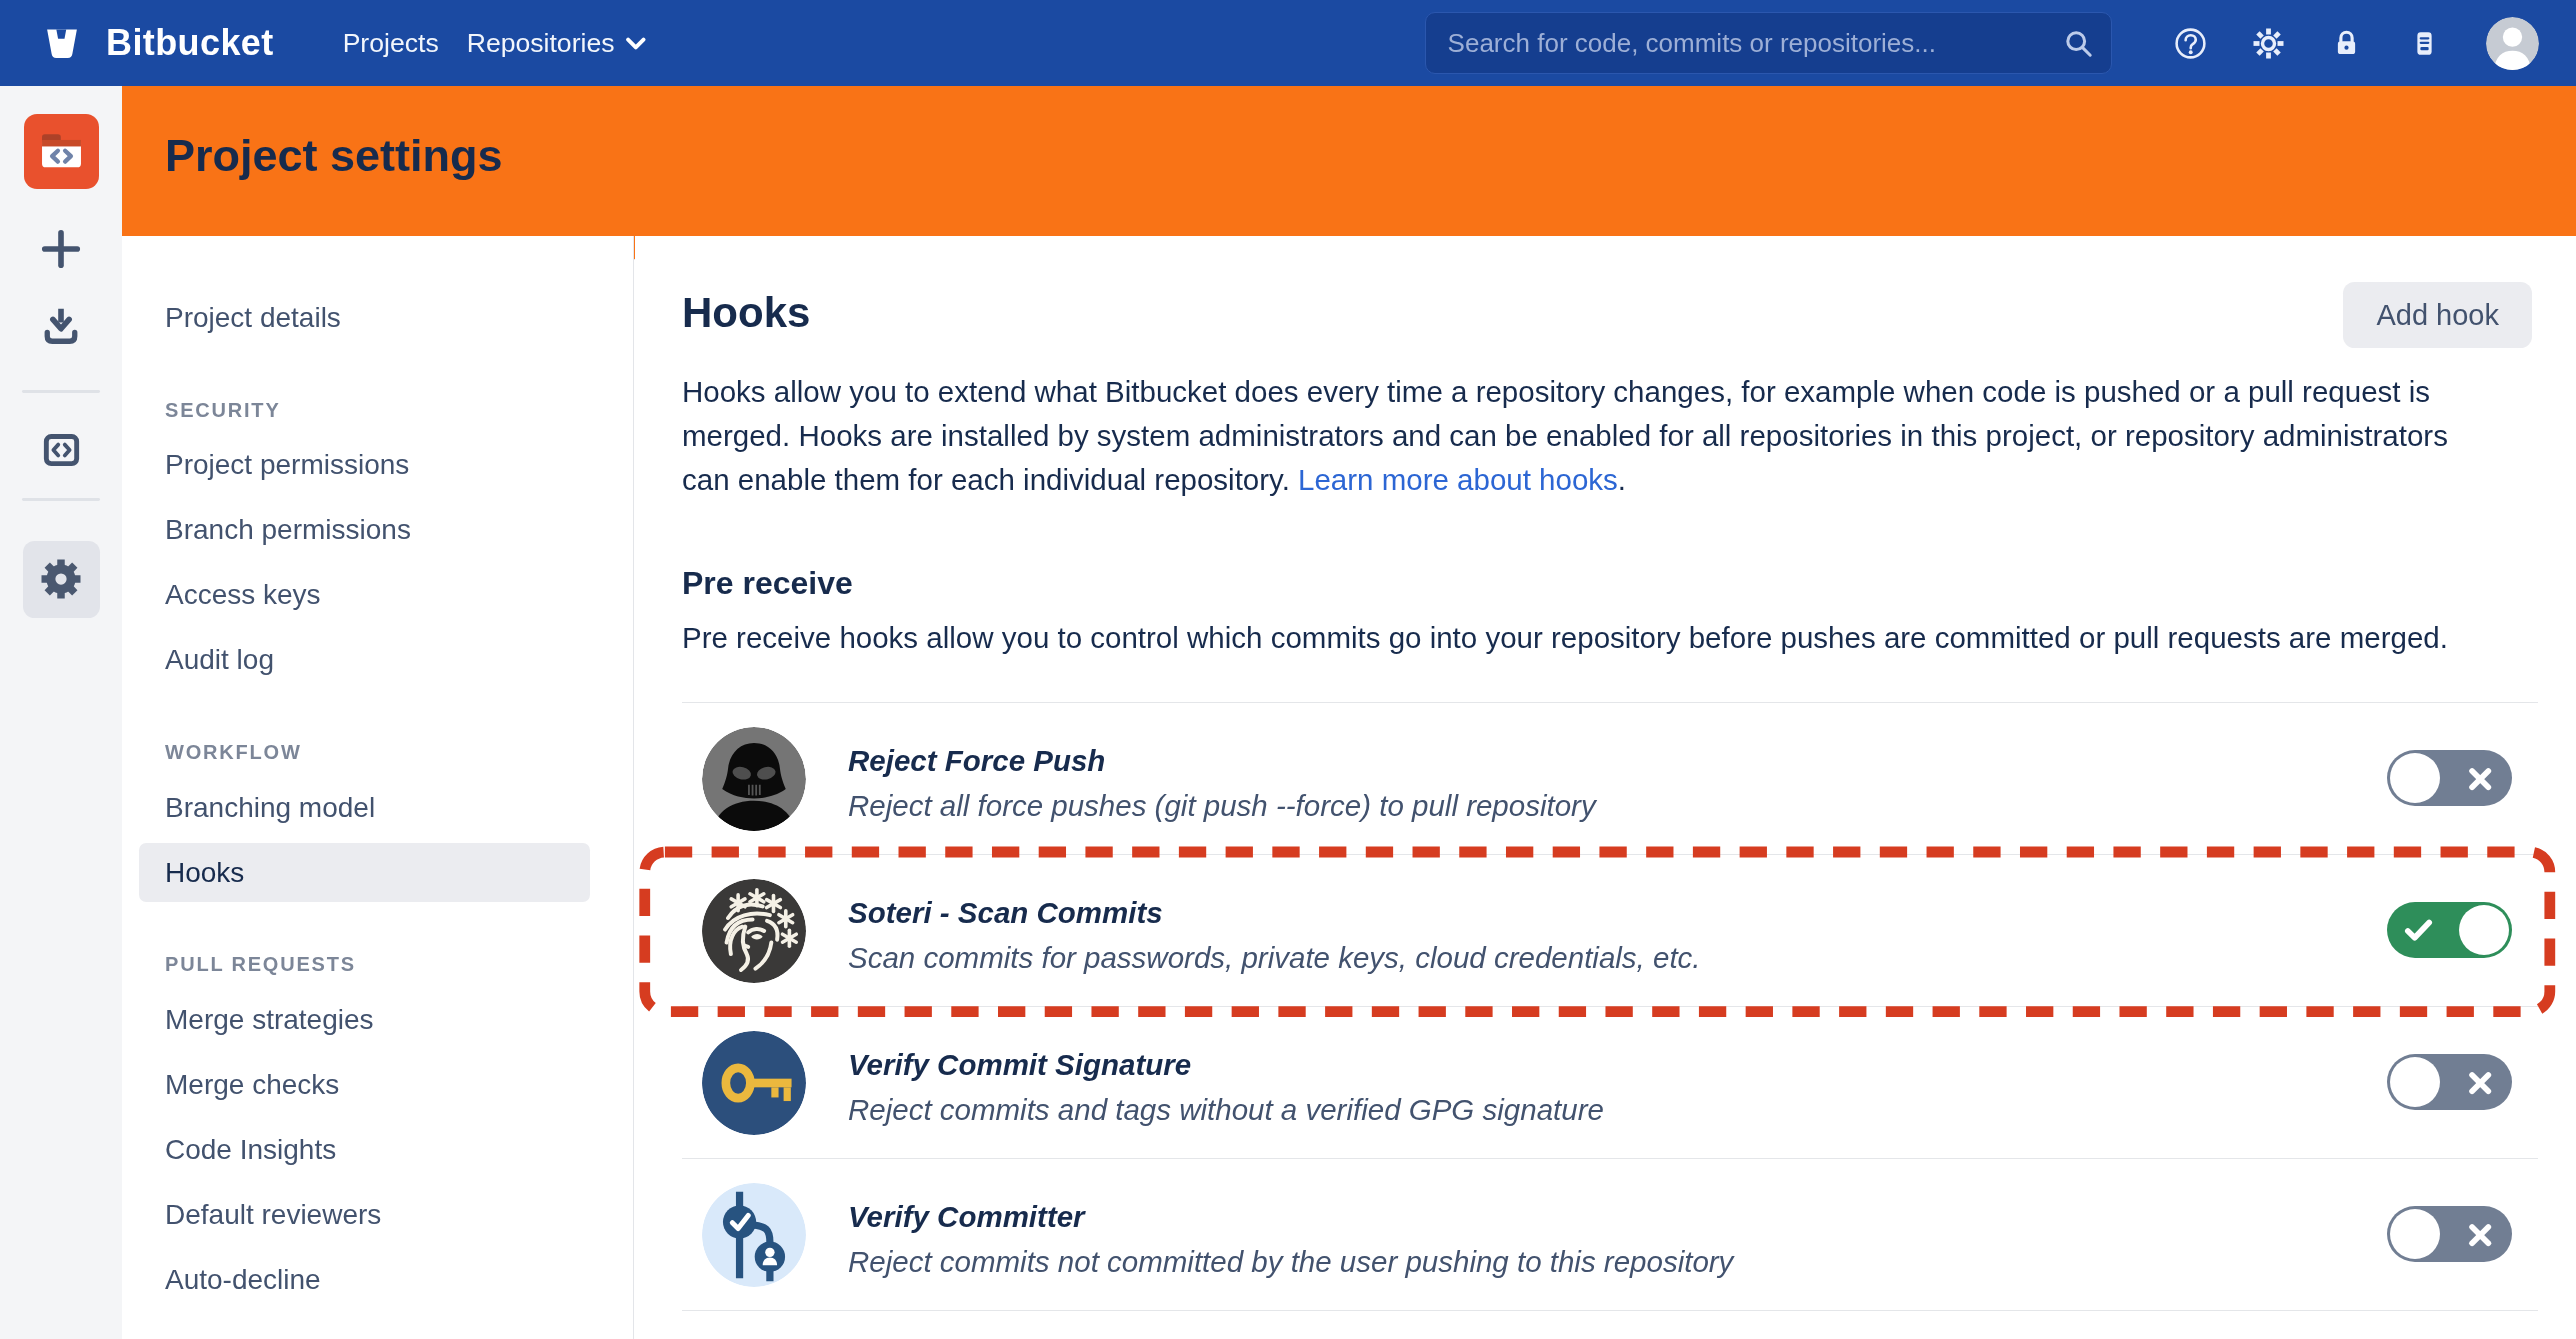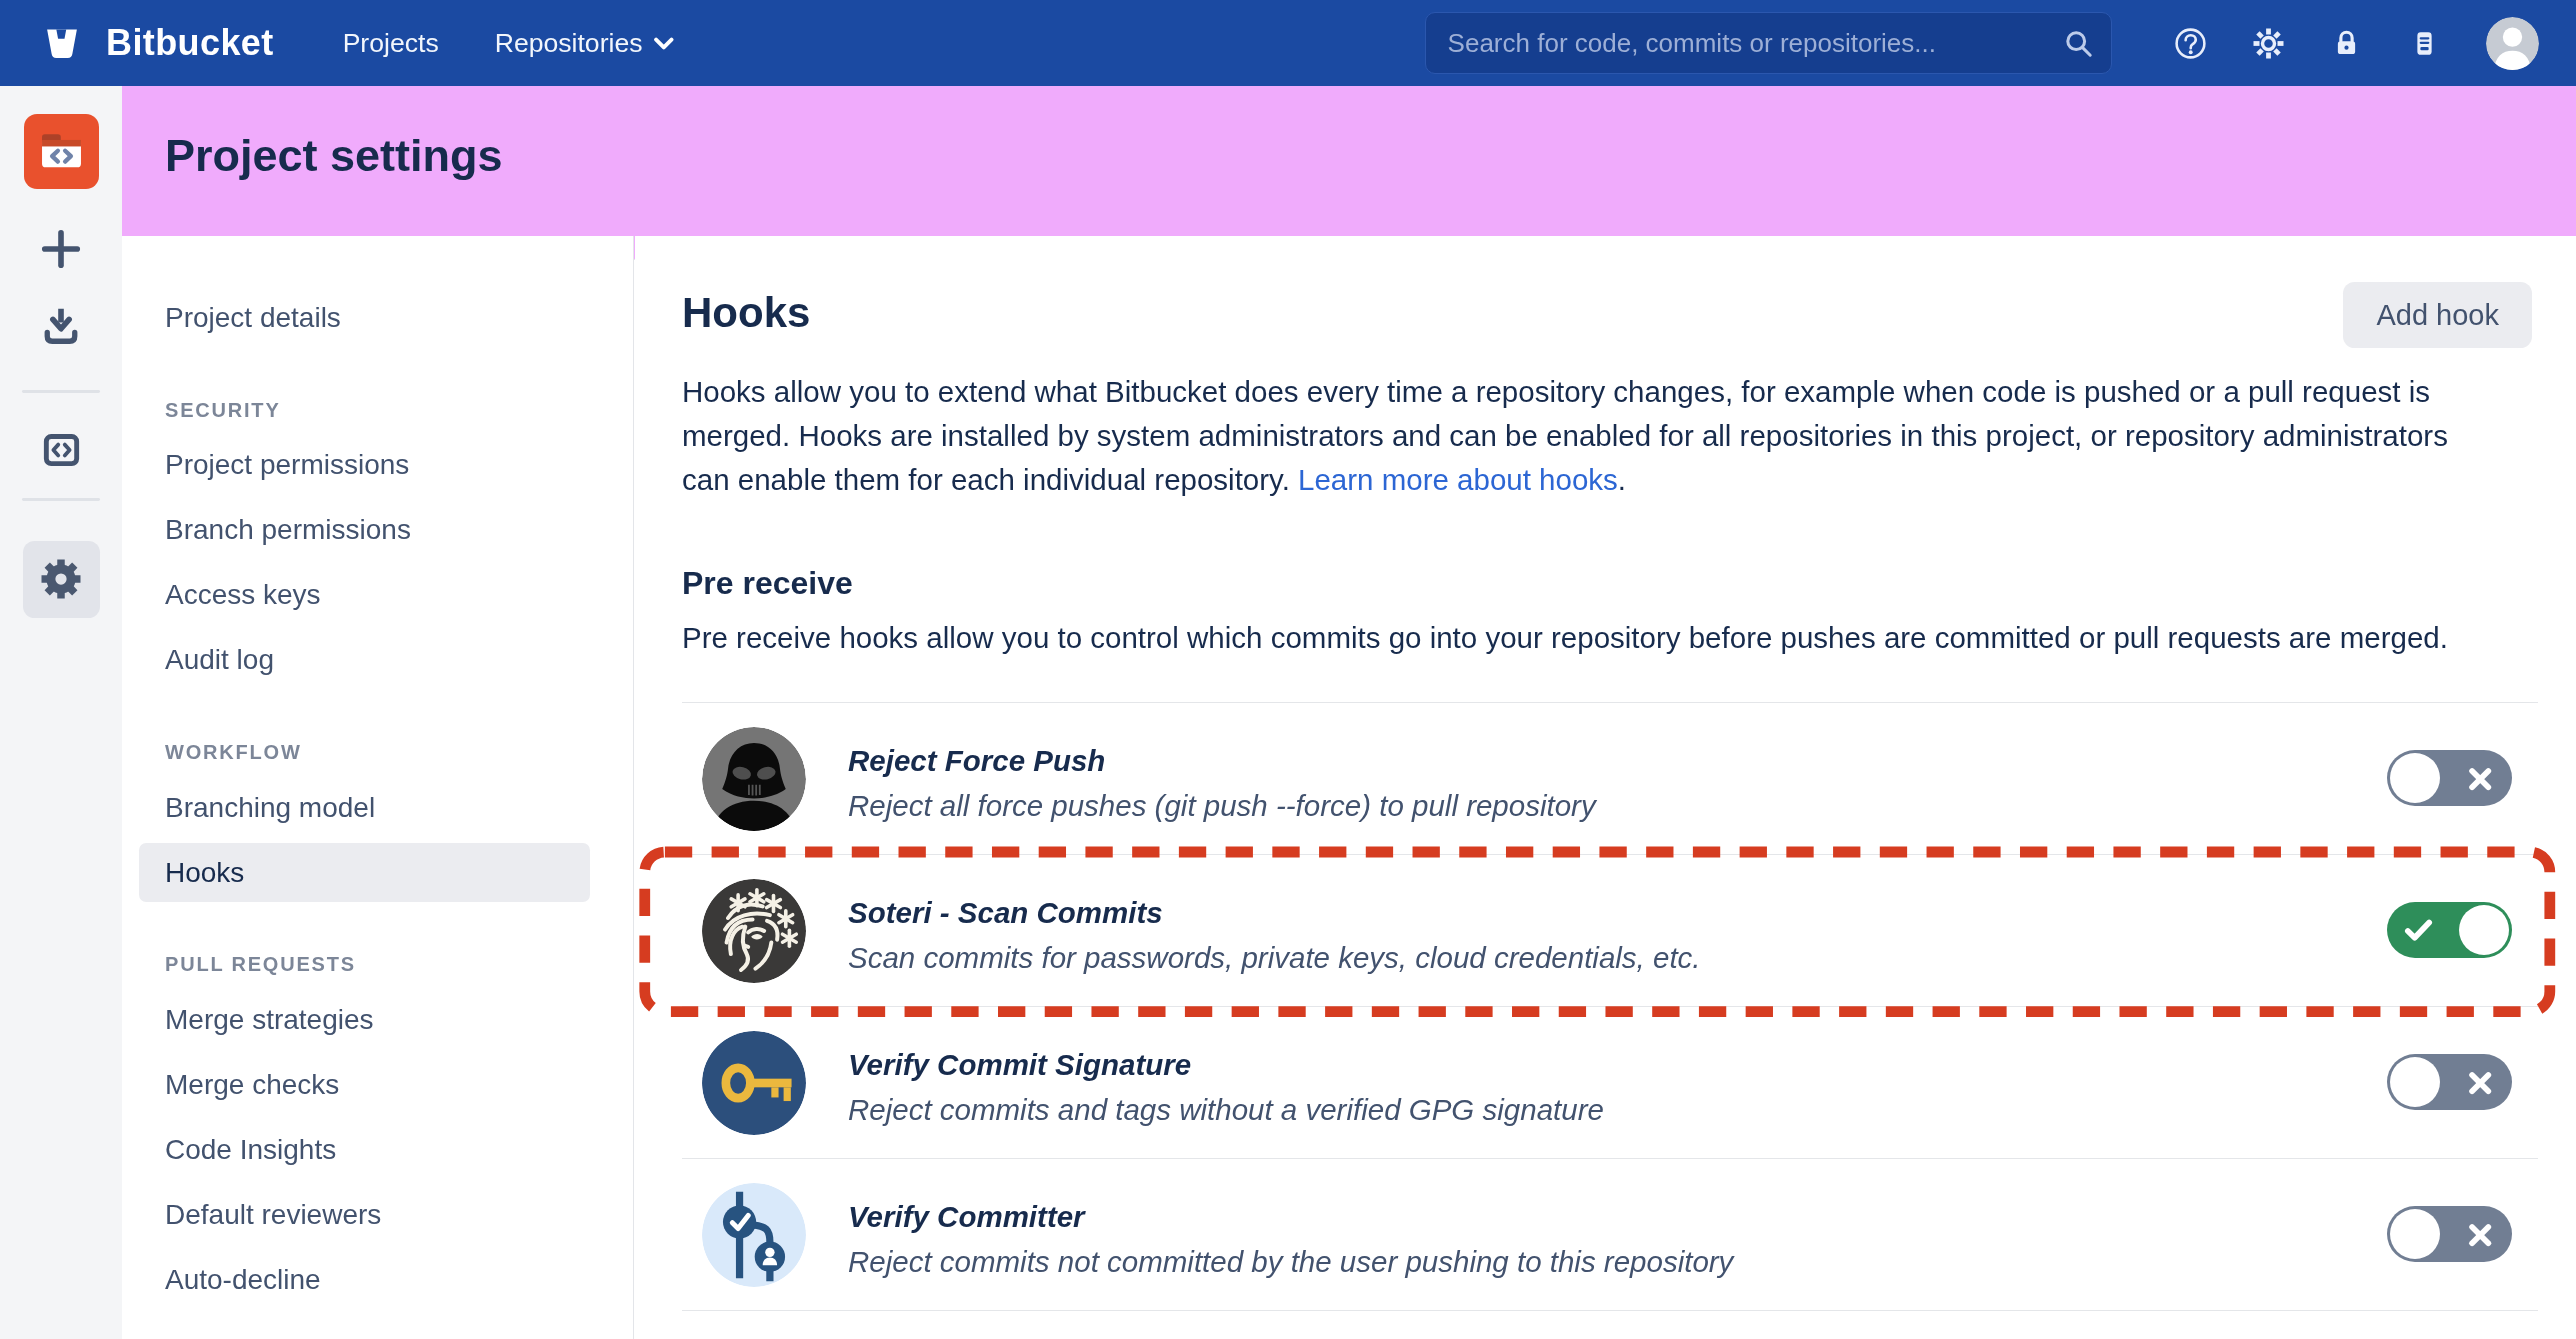--- a/index.html
+++ b/index.html
@@ -6,21 +6,21 @@
   body{
     width:2576px;height:1340px;position:relative;overflow:hidden;background:#fff;
     font-family:"Liberation Sans","DejaVu Sans",sans-serif;
     -webkit-font-smoothing:antialiased;
   }
   
   .navbar{position:absolute;left:0;top:0;right:0;height:86px;background:#1B4AA2;
     display:flex;align-items:center;padding:0 37px 0 45px;box-sizing:border-box;z-index:20;}
   .brand{display:flex;align-items:center;gap:27px;cursor:pointer;}
   .brand-text{font-size:36px;font-weight:700;color:#fff;letter-spacing:0.4px;}
-  .top-links{display:flex;align-items:center;gap:56px;margin-left:69px;}
+  .top-links{display:flex;align-items:center;gap:28px;margin-left:69px;}
   .top-link{font-size:26.6px;color:#F2F6FC;cursor:pointer;display:inline-flex;align-items:center;gap:10px;}
   .search{margin-left:auto;width:687px;height:62px;background:#153E8F;border:1.4px solid #2B57AE;
     border-radius:10px;position:relative;box-sizing:border-box;}
   .search input{position:absolute;inset:0;background:transparent;border:none;outline:none;
     padding:0 69px 0 21.6px;font-size:26px;color:#E8EEFB;font-family:inherit;}
   .search input::placeholder{color:#9DAFD6;}
   .search .mag{position:absolute;right:16px;top:15px;}
   .nav-icons{display:flex;align-items:center;gap:45px;margin-left:62px;}
   .icon-btn{cursor:pointer;display:flex;align-items:center;justify-content:center;}
   
@@ -30,21 +30,21 @@
     display:flex;align-items:center;justify-content:center;cursor:pointer;}
   .rail-ic{cursor:pointer;display:flex;}
   .rail-plus{margin-top:40px;}
   .rail-download{margin-top:36px;}
   .rail-divider{margin-top:45px;width:78px;height:2.9px;background:#DFE2E7;border-radius:1.4px;}
   .rail-code{margin-top:37px;}
   .rail-divider2{margin-top:29px;width:78px;height:2.9px;background:#DFE2E7;border-radius:1.4px;}
   .rail-gear-box{margin-top:40px;width:77px;height:77px;border-radius:11.5px;background:#E2E4EA;
     display:flex;align-items:center;justify-content:center;cursor:pointer;}
   
-  .page-header{position:absolute;left:122px;top:86px;right:0;height:174px;background:#f0abfc;
+  .page-header{position:absolute;left:122px;top:86px;right:0;height:174px;background:#f97316;
     border-bottom:1.4px solid #E3E5E9;box-sizing:border-box;}
   .page-header h1{position:absolute;left:43px;top:42px;margin:0;font-size:45px;line-height:55px;
     font-weight:700;color:#172B4D;}
   
   .settings-nav{position:absolute;left:122px;top:236px;bottom:0;width:512px;box-sizing:border-box;
     border-right:1.4px solid #E3E5E9;padding-top:65px;display:flex;flex-direction:column;background:#fff;}
   .s-link{height:33px;line-height:33px;margin:0 0 32px 0;padding-left:43px;font-size:28px;
     color:#42526E;cursor:pointer;white-space:nowrap;}
   .s-section{height:24.4px;line-height:24.4px;margin:32px 0 26px 0;padding-left:43px;font-size:20px;
     font-weight:700;color:#7C8698;letter-spacing:1.8px;}

